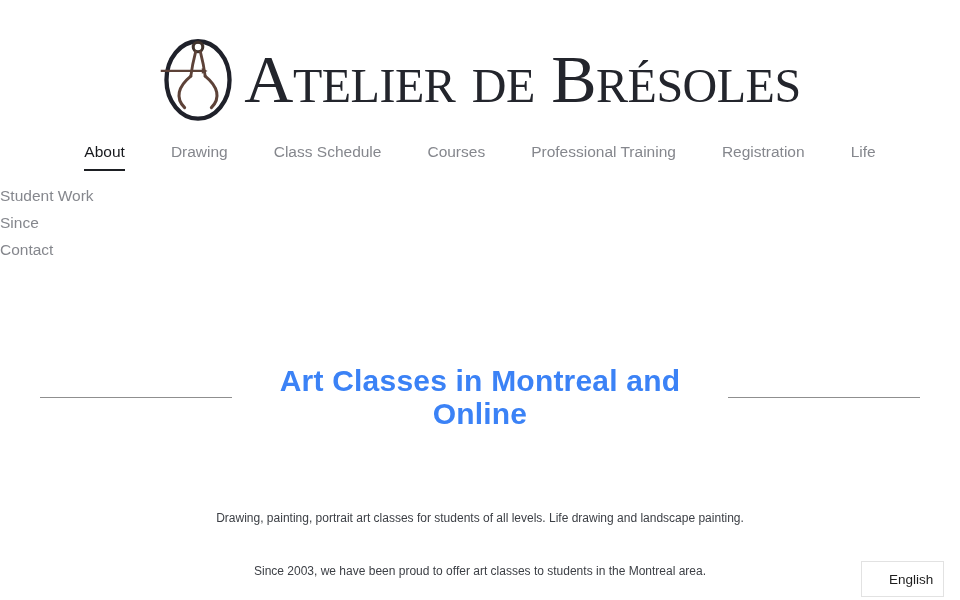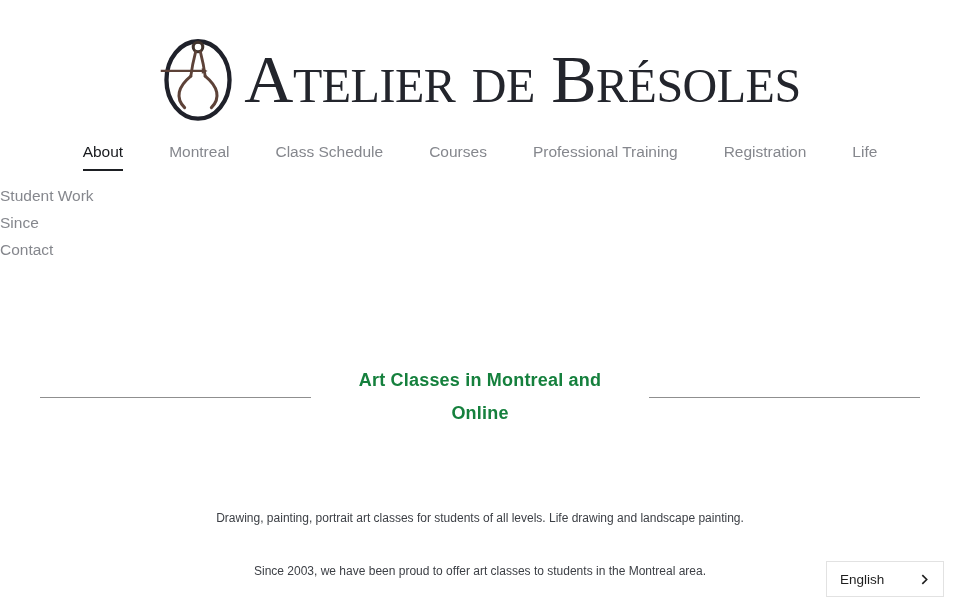--- a/index.html
+++ b/index.html
@@ -58,25 +58,25 @@
     align-items: center;
     margin: 97px 40px 0 40px;
   }
   .rule {
     flex: 1;
     height: 0;
     border-top: 1px solid #8f8f8f;
   }
   h1 {
     margin: 0 48px;
-    font-size: 18px;
+    font-size: 30px;
     line-height: 33px;
     font-weight: bold;
     letter-spacing: 0.2px;
-    color: #15803d;
+    color: #3b82f6;
     text-align: center;
   }
   h1 span { display: block; }
 
   
   .intro { margin-top: 74px; text-align: center; }
   .intro p {
     max-width: 845px;
     margin: 0 auto;
     font-size: 12px;
@@ -84,29 +84,29 @@
     color: #3d4046;
   }
   .intro p + p { margin-top: 24px; text-align: center; }
   .inline-link { text-decoration: none; cursor: pointer; }
 
   
   .lang-switcher {
     position: fixed;
     right: 16px;
     bottom: 3px;
-    width: 118px;
+    width: 83px;
     height: 36px;
     box-sizing: border-box;
     background: #ffffff;
     border: 1px solid #e2e2e2;
     display: flex;
     align-items: center;
     justify-content: space-between;
-    padding: 0 13px;
+    padding: 0 27px;
     font-size: 13.5px;
     color: #1e1e1e;
     cursor: pointer;
     z-index: 10;
   }
   .lang-switcher svg { display: block; }
 </style>
 </head>
 <body>
 
@@ -123,21 +123,21 @@
       <polygon points="44,33.5 50,36.5 44,39.5" fill="#5d4238"></polygon>
     </svg>
     <span class="logo-text">Atelier de Brésoles</span>
   </div>
 
   <nav>
     <div class="nav-row">
 
         <a class="nav-link active">About</a>
 
-        <a class="nav-link">Montreal</a>
+        <a class="nav-link">Drawing</a>
 
         <a class="nav-link">Class Schedule</a>
 
         <a class="nav-link">Courses</a>
 
         <a class="nav-link">Professional Training</a>
 
         <a class="nav-link">Registration</a>
 
         <a class="nav-link">Life</a>

